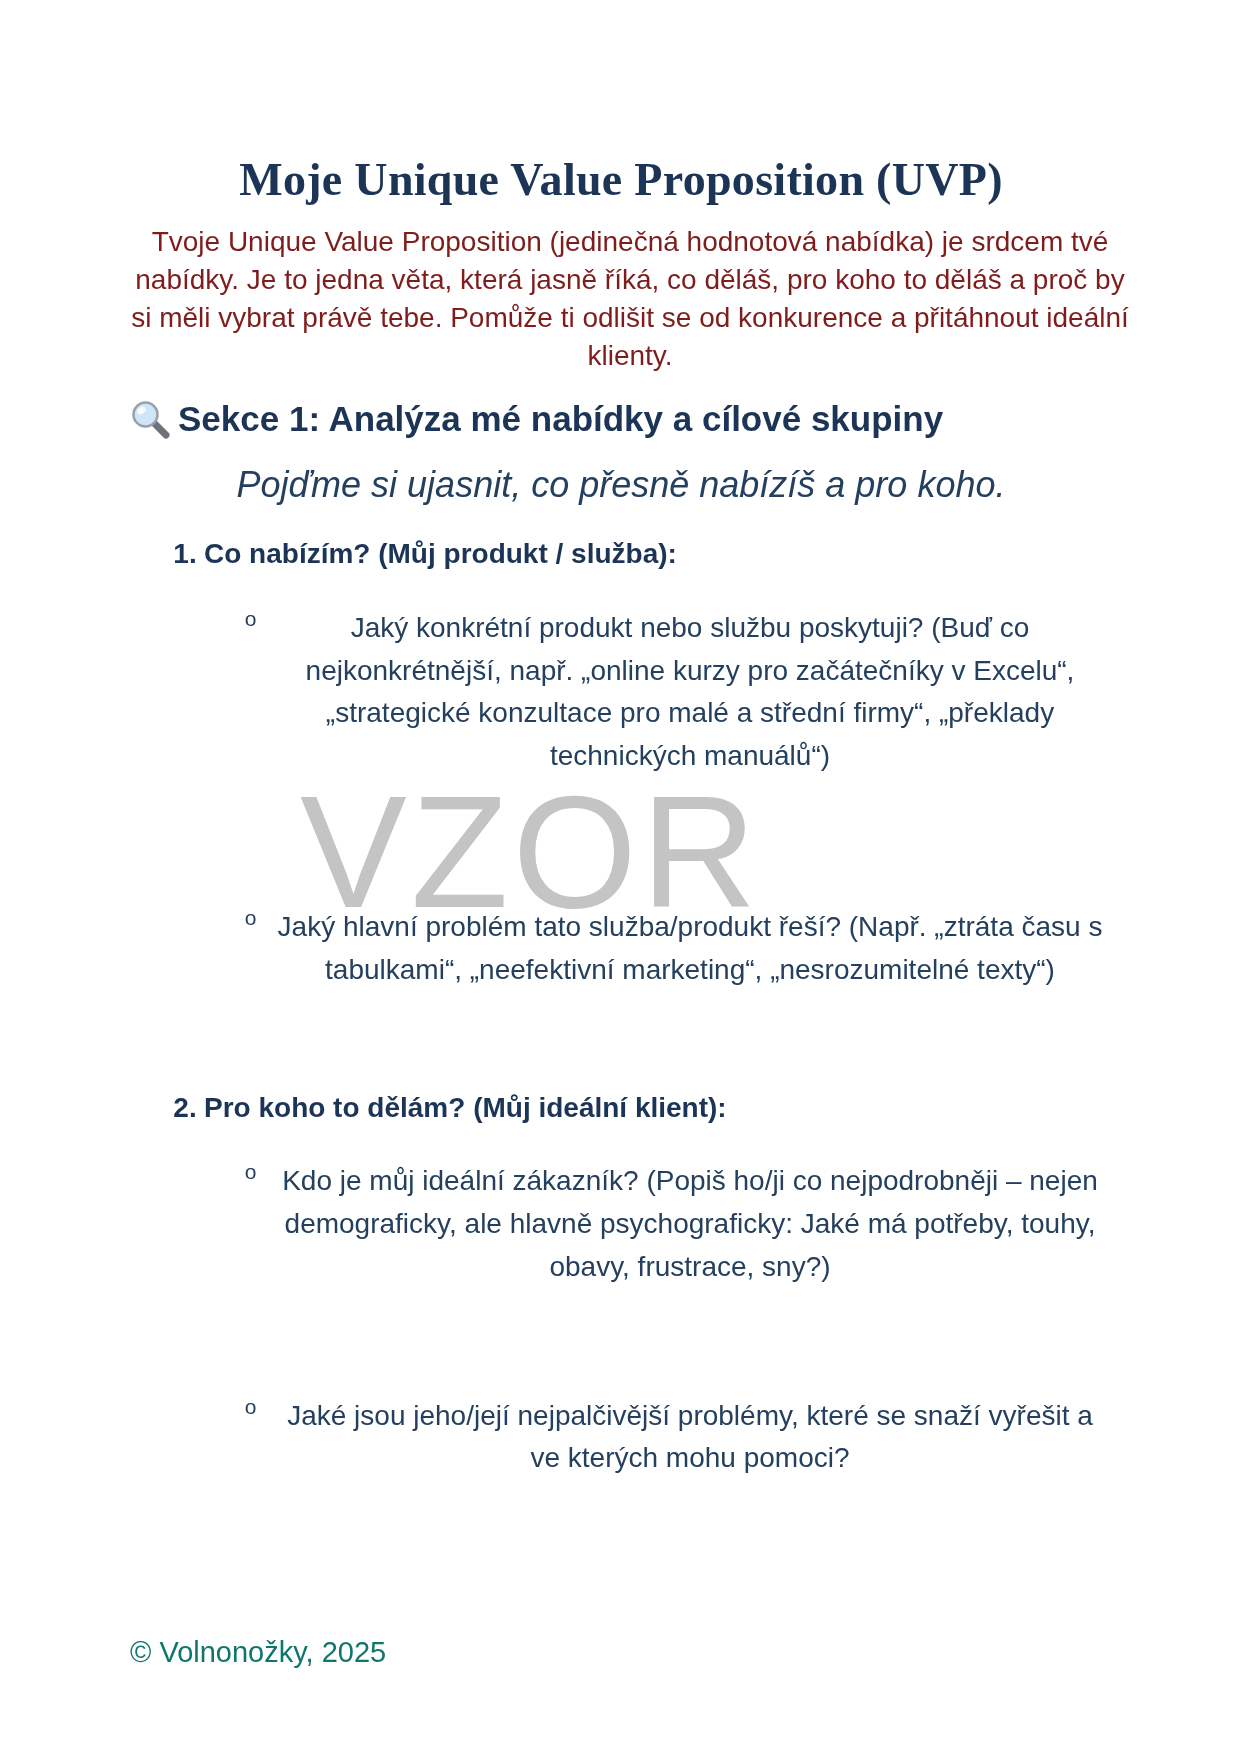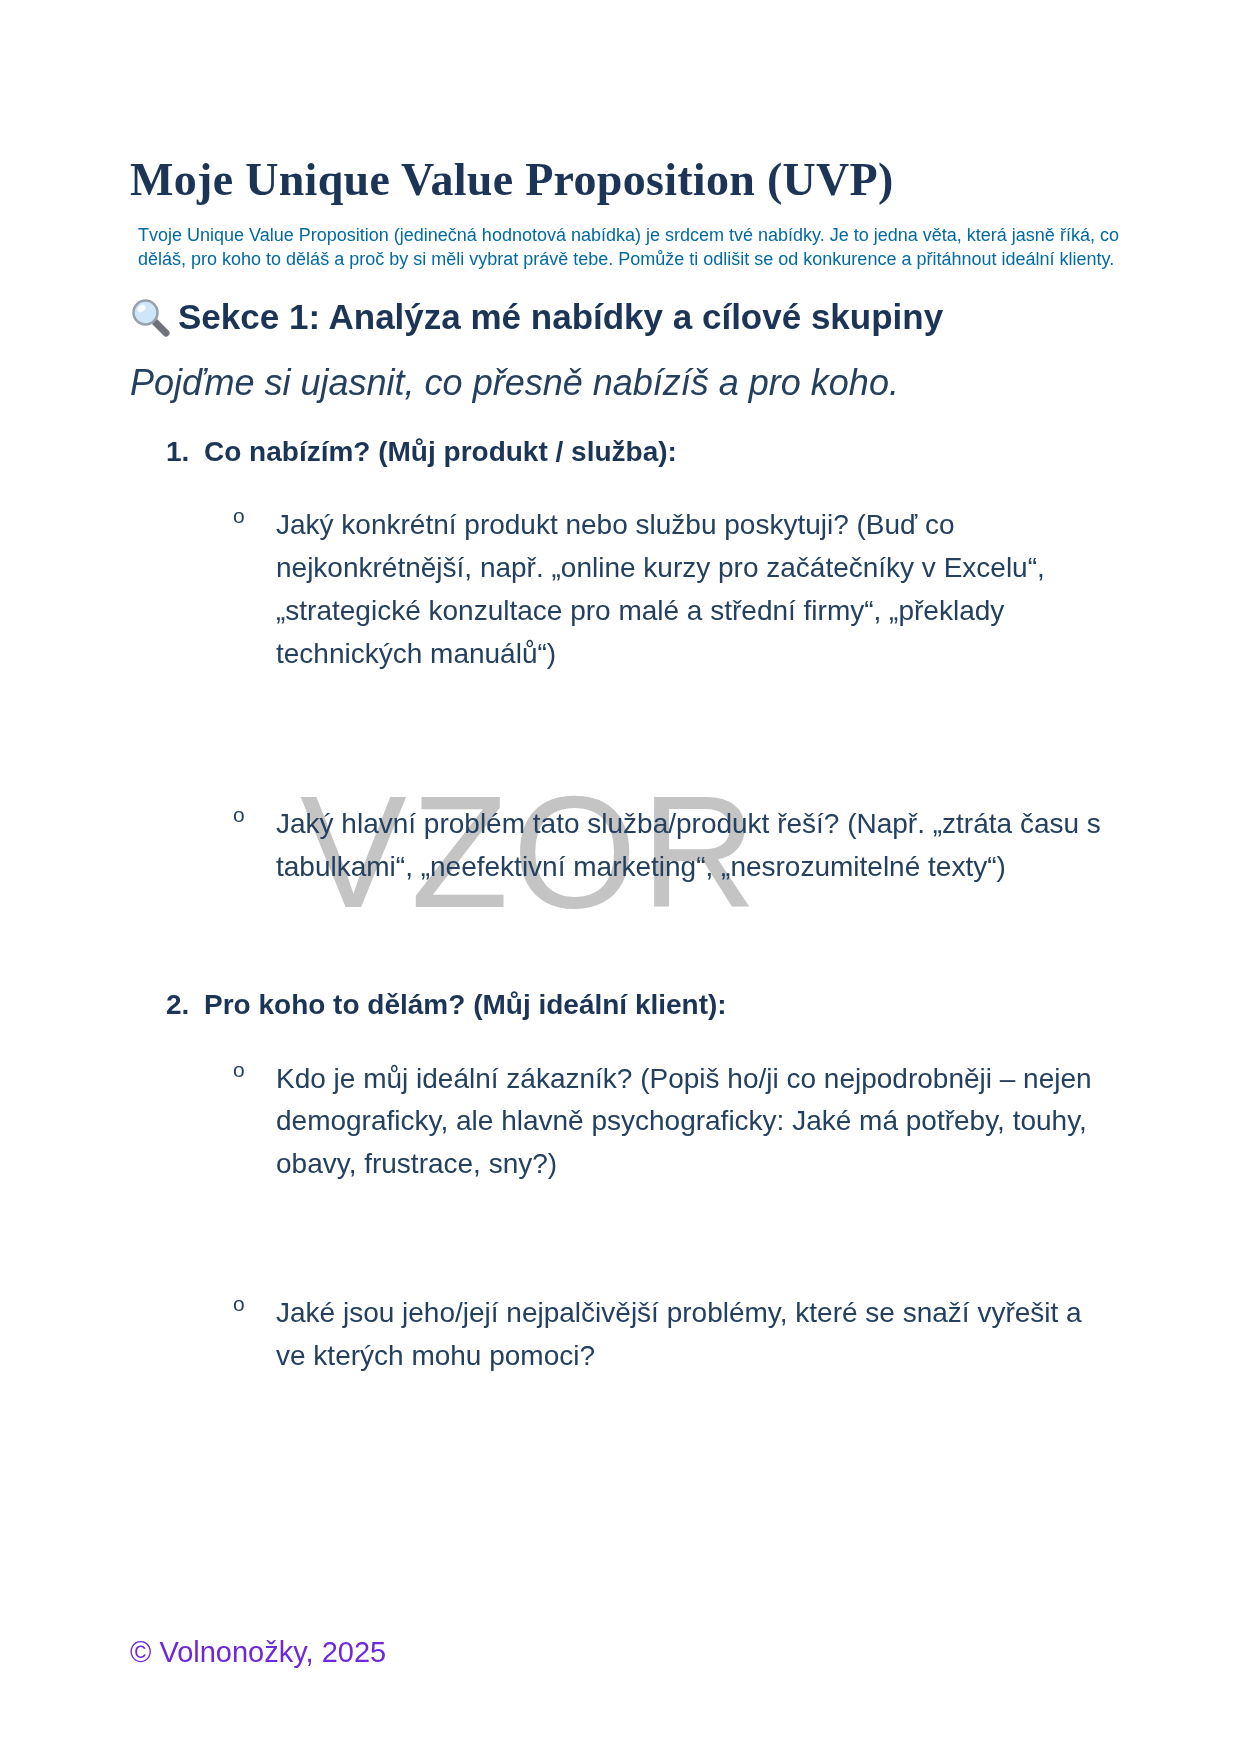--- a/index.html
+++ b/index.html
@@ -22,36 +22,37 @@
     font-weight: 400;
     letter-spacing: 4px;
     color: #c4c4c4;
     line-height: 1;
     user-select: none;
   }
   .content {
     position: relative;
     z-index: 1;
     padding: 0 130px;
+    text-align: center;
   }
   h1.doc-title {
     margin: 152px 0 0 0;
     font-family: "Liberation Serif", "DejaVu Serif", serif;
     font-weight: 700;
     font-size: 46px;
     line-height: 1.2;
     color: #1c3557;
     letter-spacing: 0.3px;
   }
   p.intro {
-    margin: 16px 0 0 8px;
+    margin: 16px 0 0 0;
     width: 1000px;
-    font-size: 18px;
+    font-size: 28px;
     line-height: 1.35;
-    color: #0369a1;
+    color: #7f1d1d;
   }
   h2.section-heading {
     display: flex;
     align-items: center;
     gap: 8px;
     margin: 24px 0 0 0;
     font-size: 35px;
     font-weight: 700;
     color: #1c3557;
     line-height: 1.2;
@@ -92,21 +93,21 @@
   }
   .mt-bullet-first { margin-top: 26px; }
   .mt-gap-answer   { margin-top: 112px; }
   .mt-gap-item     { margin-top: 90px; }
   .footer {
     position: absolute;
     left: 130px;
     top: 1636px;
     z-index: 1;
     font-size: 29px;
-    color: #6d28d9;
+    color: #0f766e;
   }
 </style>
 </head>
 <body>
 
 <div class="page">
 
   <div class="watermark">VZOR</div>
 
   <main class="content">

